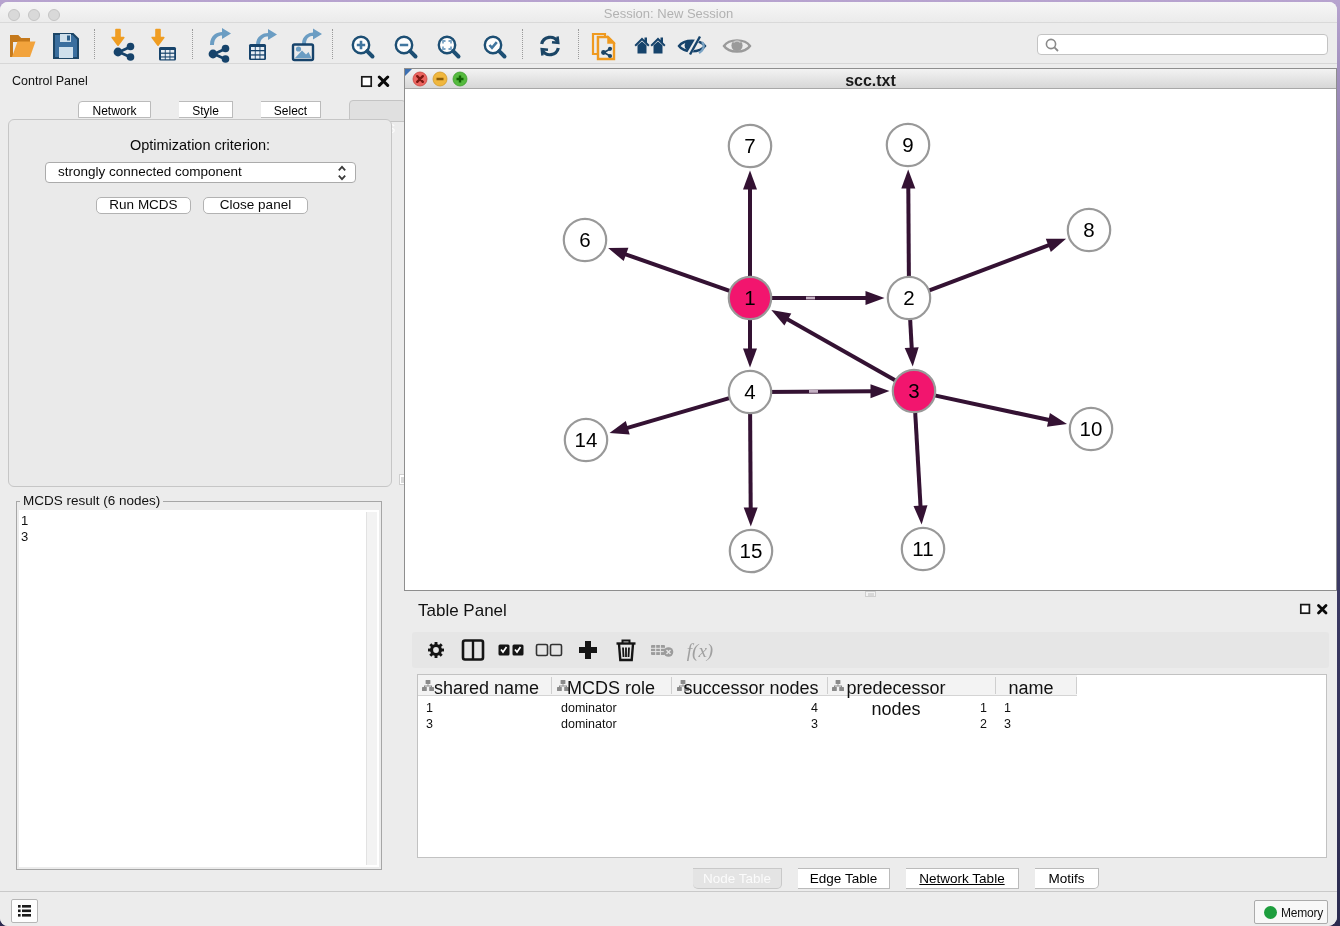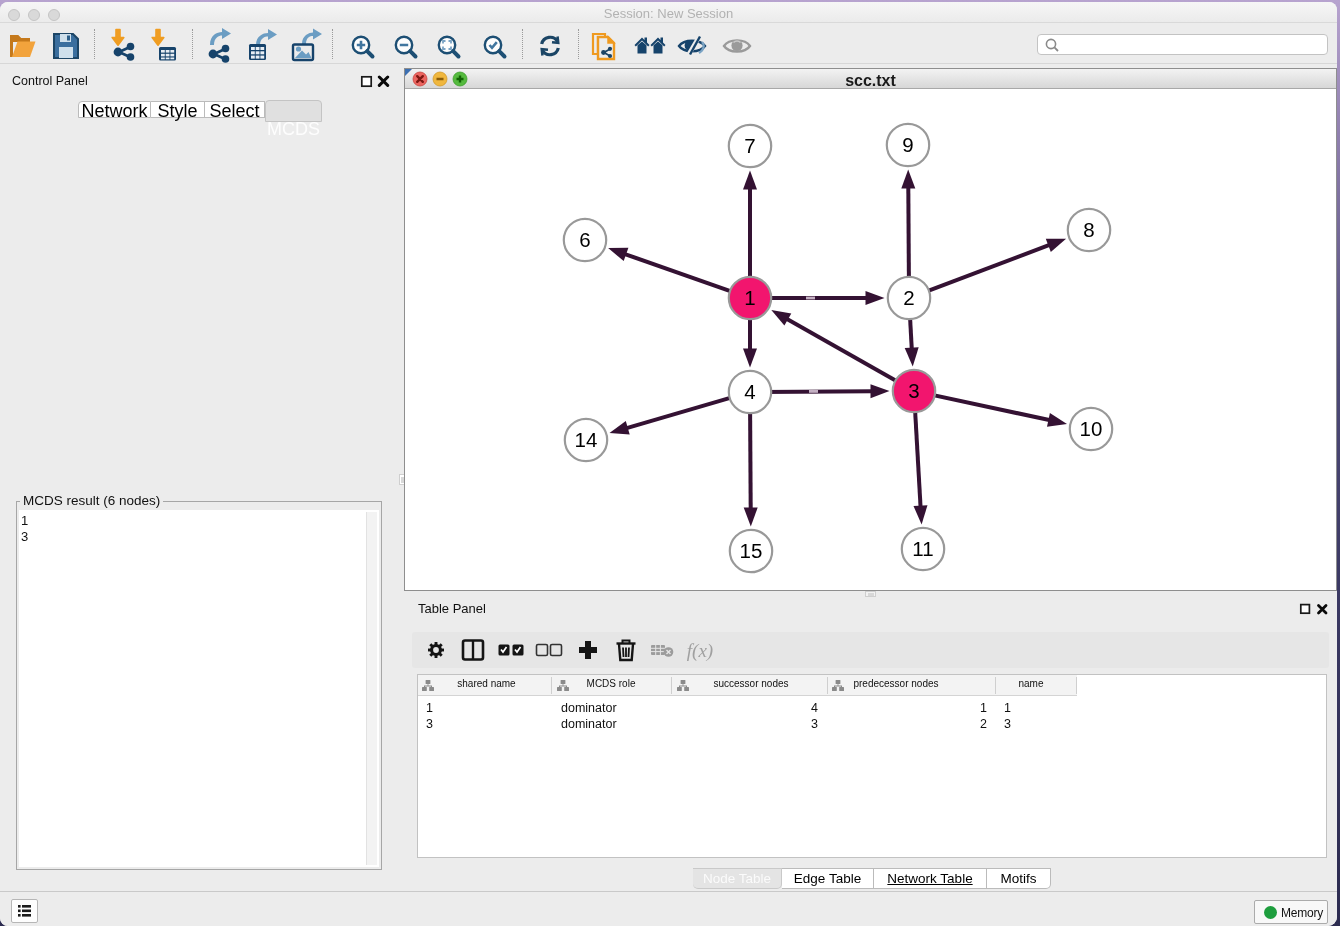--- a/index.html
+++ b/index.html
@@ -16,21 +16,21 @@
   font-size:13px; color:#b2b2b2; }
 
 #toolbar { position:absolute; left:0; top:22px; width:100%; height:40px;
   background:#ececec; border-bottom:1px solid #d7d7d7; }
 .sep { position:absolute; top:5px; height:30px; width:0;
   border-left:1px dotted #9a9a9a; }
 #search { position:absolute; left:1037px; top:10px; width:291px; height:21px;
   background:#fff; border:1px solid #c3c3c3; border-radius:4px; }
 
 #cp-title { position:absolute; left:12px; top:72px; font-size:12.5px; color:#111; }
-.tabrow { position:absolute; display:flex; font-size:18px; }
+.tabrow { position:absolute; display:flex; font-size:12px;gap:28px; }
 .tab { background:#fff; border:1px solid #bbb; border-left:none; padding:1px 0 0 0;
   text-align:center; color:#000; height:17px; line-height:16px; }
 .tab.first { border-left:1px solid #bbb; border-radius:4px 0 0 0; }
 .tab.sel { background:#e0e0e0; color:#fdfdfd; border-radius:4px 4px 0 0; border:1px solid #c4c4c4; margin-top:-1px; height:19px; padding-top:20px;}
 #cp-body { position:absolute; left:8px; top:117px; width:384px; height:368px;
   background:#eaeaea; border:1px solid #c6c6c6; border-radius:6px; }
 #optlabel { position:absolute; left:0; top:17px; width:100%; text-align:center;
   font-size:14.5px; color:#0a0a0a; }
 #dropdown { position:absolute; left:36px; top:42px; width:311px; height:21px;
   background:#fff; border:1px solid #ababab; border-radius:4px; font-size:13.5px;
@@ -46,32 +46,32 @@
 #mcds-scroll { position:absolute; right:4px; top:10px; width:11px; height:353px;
   background:#f3f3f3; border-left:1px solid #e2e2e2;}
 
 #netwin { position:absolute; left:404px; top:66px; width:933px; height:523px;
   border:1px solid #8e8e8e; background:#fff; }
 #net-titlebar { position:absolute; left:0; top:0; width:100%; height:20px;
   background:linear-gradient(#f3f3f3,#d7d7d7); border-bottom:1px solid #a8a8a8; }
 #net-title { position:absolute; width:100%; text-align:center; top:3px;
   font-size:16px; font-weight:bold; color:#1a1a1a; }
 
-#tp-title { position:absolute; left:418px; top:599px; font-size:13px; color:#111; }
+#tp-title { position:absolute; left:418px; top:599px; font-size:17px; color:#111; }
 #tp-toolbar { position:absolute; left:412px; top:630px; width:917px; height:36px;
   background:#e6e6e6; border-radius:3px; }
 #table { position:absolute; left:417px; top:672px; width:910px; height:184px;
   background:#fff; border:1px solid #c2c2c2; }
 #thead { position:absolute; left:0; top:0; width:659px; height:21px;
-  background:#f3f3f3; border-bottom:1px solid #d4d4d4; font-size:10px; color:#111; }
+  background:#f3f3f3; border-bottom:1px solid #d4d4d4; font-size:18px; color:#111; }
 .th { position:absolute; top:3px; text-align:center; }
 .thsep { position:absolute; top:2px; height:17px; width:0; border-left:1px solid #cfcfcf; }
 .cell { position:absolute; font-size:12.5px; color:#111; }
 
-#btabs { position:absolute; left:693px; top:866px; display:flex; font-size:13.5px; }
+#btabs { position:absolute; left:693px; top:866px; display:flex; font-size:13.5px;gap:16px; }
 .btab { background:#fff; border:1px solid #bbb; border-left:none; height:21px;
   line-height:19px; text-align:center; color:#000; }
 .btab.last { border-radius:0 0 5px 0; }
 .btab.sel { background:#e4e4e4; color:#fbfbfb; border-radius:0 0 5px 5px; border-color:#c9c9c9;}
 
 #statusbar { position:absolute; left:0; top:889px; width:100%; height:35px;
   background:#ececec; border-top:1px solid #c9c9c9; }
 </style>
 </head>
 <body>
@@ -248,20 +248,31 @@
   <div id="cp-title">Control Panel</div>
   <svg width="34" height="14" viewBox="0 0 34 14" style="position:absolute;left:360px;top:73px;">
     <rect x="1.8" y="1.8" width="9.4" height="9.4" fill="#fff" stroke="#1a1a1a" stroke-width="1.7"></rect>
     <path d="M19.3,2 L27.7,10.4 M27.7,2 L19.3,10.4" stroke="#0a0a0a" stroke-width="3" stroke-linecap="round"></path>
   </svg>
   <div class="tabrow" style="left:78px; top:99px;">
     <div class="tab first" style="width:73px;">Network</div>
     <div class="tab" style="width:54px;">Style</div>
     <div class="tab" style="width:60px;">Select</div>
     <div class="tab sel" style="width:57px;">MCDS</div>
+  </div>
+  <div id="cp-body">
+    <div id="optlabel">Optimization criterion:</div>
+    <div id="dropdown">strongly connected component
+      <svg width="12" height="16" viewBox="0 0 12 16" style="position:absolute;right:7px;top:2px;">
+        <polyline points="2.8,5.3 6,1.9 9.2,5.3" fill="none" stroke="#3a3a3a" stroke-width="1.8"></polyline>
+        <polyline points="2.8,10.7 6,14.1 9.2,10.7" fill="none" stroke="#3a3a3a" stroke-width="1.8"></polyline>
+      </svg>
+    </div>
+    <div class="btn" style="left:87px; width:95px;">Run MCDS</div>
+    <div class="btn" style="left:194px; width:105px;">Close panel</div>
   </div>
   <div id="mcds-box">
     <div style="position:absolute; left:2px; top:8px; right:2px; bottom:2px; background:#fff;"></div>
     <div style="position:absolute; left:4px; top:11px; font-size:13px; line-height:16px; color:#111;">1<br>3</div>
     <div id="mcds-scroll"></div>
   </div>
   <div id="mcds-legend">MCDS result (6 nodes)</div>
 
   <div style="position:absolute; left:399px; top:472px; width:6px; height:11px; background:#fff; border:1px solid #cfcfcf;">
     <div style="position:absolute;left:1px;top:2px;width:3px;height:6px;background:#d8d8d8;"></div>

